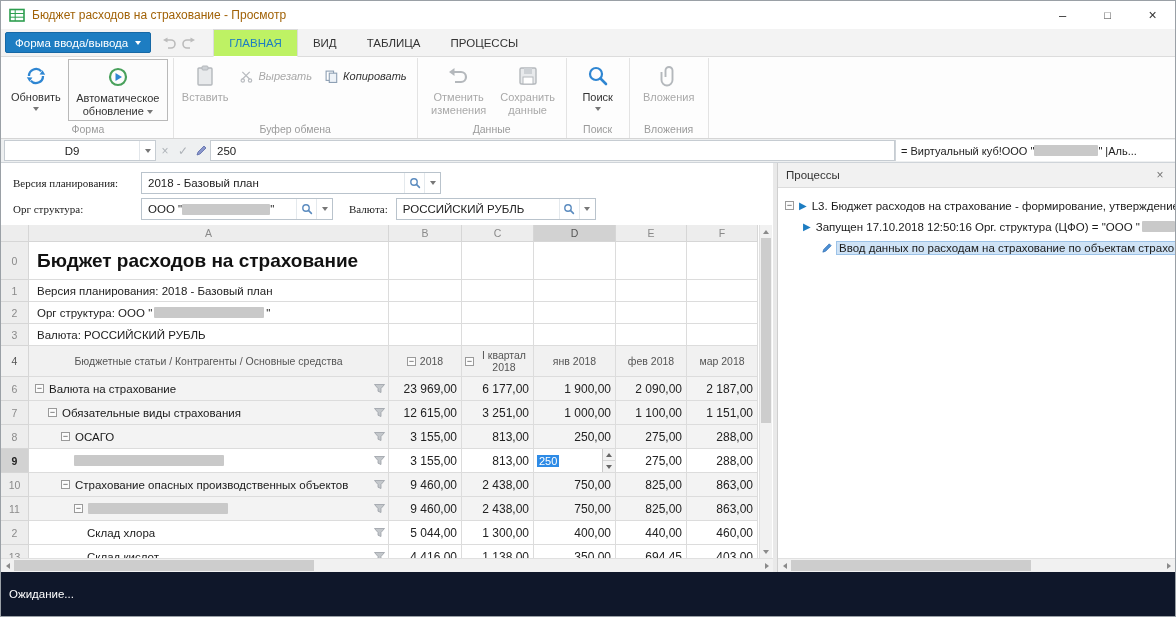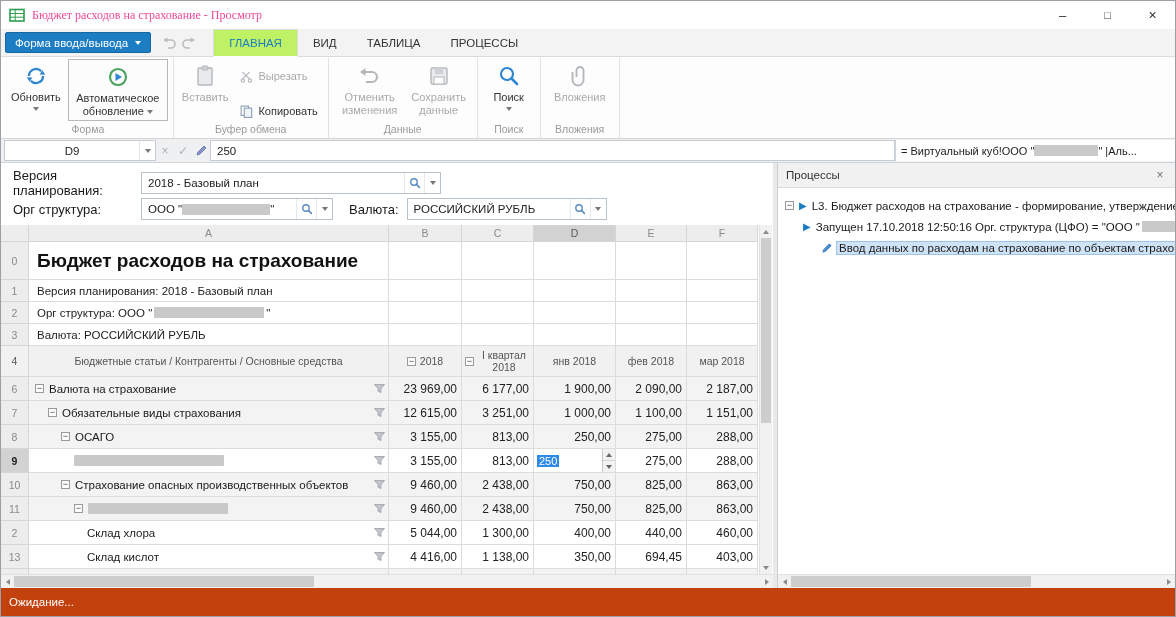--- a/index.html
+++ b/index.html
@@ -6,21 +6,21 @@
   html,body { margin:0; padding:0; }
   body {
     width:1176px; height:617px; overflow:hidden;
     font-family:"Liberation Sans", sans-serif; font-size:12px; color:#222;
     background:#fff;
   }
   .window { width:1176px; height:617px; border:1px solid #9aa0a6; display:flex; flex-direction:column; background:#fff; }
 
   
   .titlebar { height:28px; display:flex; align-items:center; padding-left:8px; background:#fff; flex:none; }
-  .titlebar .title { margin-left:7px; font-size:12px; color:#ec4899;font-family:Liberation Serif, serif; }
+  .titlebar .title { margin-left:7px; font-size:12px; color:#a16207; }
   .win-controls { margin-left:auto; display:flex; height:100%; }
   .win-btn { width:45px; display:flex; align-items:center; justify-content:center; color:#333; font-size:13px; }
   .win-btn.max { font-size:11px; }
   .win-btn.close { font-size:14px; }
 
   
   .menurow { height:28px; background:#f3f3f3; border-bottom:1px solid #dcdcdc; display:flex; align-items:stretch; flex:none; }
   .form-menu-btn { align-self:center; margin:0 8px 0 4px; height:21px; padding:0 9px; background:#1d7dc2; color:#fff;
     border:1px solid #1668a5; border-radius:2px; display:flex; align-items:center; gap:7px; font-size:11.5px; white-space:nowrap; }
   .qat-icon { align-self:center; width:20px; text-align:center; color:#bcbcbc; }
@@ -31,21 +31,21 @@
   
   .ribbon { height:82px; background:#fdfdfd; border-bottom:1px solid #d5d5d5; display:flex; align-items:stretch; padding:1px 0 0 2px; flex:none; }
   .rgroup { display:flex; flex-direction:column; border-right:1px solid #e3e3e3; padding:1px 5px 0 5px; }
   .rgroup-buttons { flex:1; display:flex; align-items:flex-start; }
   .rgroup-caption { text-align:center; color:#9b9b9b; font-size:10.5px; height:16px; line-height:15px; }
   .rbtn { display:flex; flex-direction:column; align-items:center; padding:5px 3px 2px 3px; gap:3px; font-size:11px; color:#333;
     text-align:center; line-height:1.2; }
   .rbtn .rlabel { white-space:pre-line; }
   .rbtn.disabled { color:#a9a9a9; }
   .rbtn.boxed { border:1px solid #b9b9b9; background:#fcfcfc; margin-left:4px; width:100px; }
-  .rbtn-col { display:flex; flex-direction:column; gap:15px; padding-top:7px; margin-left:4px; }
+  .rbtn-col { display:flex; flex-direction:row; gap:3px; padding-top:7px; margin-left:4px;font-style:italic; }
   .rbtn-small { display:flex; align-items:center; gap:5px; height:20px; padding:0 5px; font-size:11px; color:#333; white-space:nowrap; }
   .rbtn-small.disabled { color:#a9a9a9; }
   .caret { display:inline-block; width:0; height:0; border-left:3.5px solid transparent; border-right:3.5px solid transparent; border-top:4px solid currentColor; vertical-align:middle; }
   .caret.white { border-top-color:#fff; }
   .caret.gray { border-top-color:#777; }
 
   
   .fbar { height:24px; background:#eef0f1; border-bottom:1px solid #cfd4d9; display:flex; align-items:center; flex:none; }
   .cellref { width:152px; height:21px; margin-left:3px; background:#fff; border:1px solid #c6ccd2; display:flex; align-items:center; }
   .cellref .crtxt { flex:1; text-align:center; font-size:11.5px; color:#222; }
@@ -56,21 +56,21 @@
 
   
   .main { flex:1; min-height:0; display:flex; }
   .left-pane { width:772px; flex:none; display:flex; flex-direction:column; background:#fff; }
   .splitter { width:4px; background:#e9e9e9; flex:none; }
   .right-pane { flex:1; border-left:1px solid #cfcfcf; display:flex; flex-direction:column; background:#fff; min-width:0; }
 
   
   .filters { height:62px; padding:8px 0 0 12px; flex:none; }
   .frow { display:flex; align-items:center; height:24px; margin-bottom:2px; }
-  .flabel { width:128px; font-size:13px; color:#1a1a1a; }
+  .flabel { width:128px; font-size:11px; color:#1a1a1a;font-family:Liberation Serif, serif; }
   .flabel.small { width:auto; margin:0 8px 0 16px; }
   .ffield { height:22px; border:1px solid #b9c3cc; background:#fff; display:flex; align-items:center; }
   .ffield .ftext { flex:1; padding:0 6px; font-size:11.5px; white-space:nowrap; overflow:hidden; }
   .ffield .fbtn { width:20px; height:100%; border-left:1px solid #e4e9ed; display:flex; align-items:center; justify-content:center; }
   .ffield .fbtn.car { width:16px; color:#777; }
 
   .redact { display:inline-block; background:#c9c9c9; height:11px; border-radius:1px; vertical-align:middle; }
 
   
   .gridwrap { flex:1; min-height:0; position:relative; overflow:hidden; }
@@ -137,21 +137,21 @@
   .rp-header { height:25px; flex:none; background:#f1f1f1; border-bottom:1px solid #dcdcdc; display:flex; align-items:center; padding:0 6px 0 8px; font-size:11.5px; color:#333; }
   .rp-close { margin-left:auto; width:18px; text-align:center; color:#777; font-size:12px; }
   .rp-body { flex:1; min-height:0; padding:7px 0 0 7px; overflow:hidden; }
   .pt-row { display:flex; align-items:center; height:21px; white-space:nowrap; font-size:11.5px; color:#1a1a1a; overflow:hidden; }
   .pt-row .play { color:#1d7dc2; font-size:10px; margin-right:5px; flex:none; }
   .pt-ind1 { padding-left:18px; } .pt-ind2 { padding-left:36px; }
   .pt-sel { background:#cfe3f6; outline:1px solid #9dc3e8; padding:0 2px; }
   .pencil-ic { margin-right:4px; flex:none; line-height:0; }
 
   
-  .statusbar { height:28px; flex:none; background:#c2410c; color:#fff; display:flex; align-items:center; padding-left:8px; font-size:11.5px; }
+  .statusbar { height:44px; flex:none; background:#0f172a; color:#fff; display:flex; align-items:center; padding-left:8px; font-size:11.5px; }
 
   svg { display:block; }
 </style>
 </head>
 <body>
 
 <div class="window">
 
   <div class="titlebar">
     <span>

